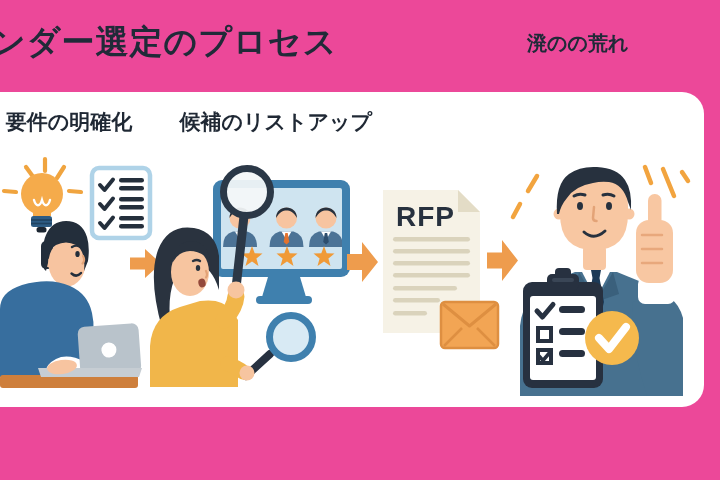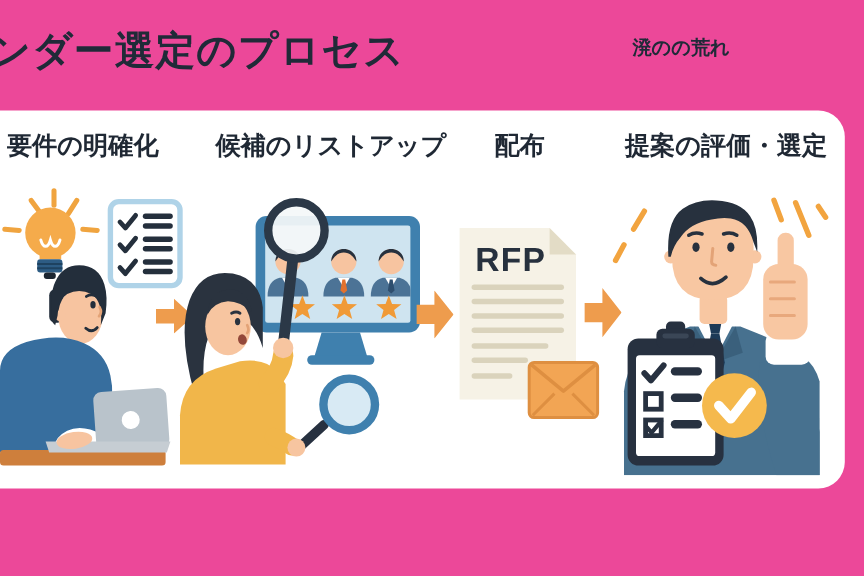--- a/index.html
+++ b/index.html
@@ -2,21 +2,21 @@
 <html><head>
 <meta charset="utf-8">
 <style>
   html,body{margin:0;padding:0;}
   .stage{position:relative;width:720px;height:480px;overflow:hidden;
     background:#ec4899;font-family:"Liberation Sans","DejaVu Sans",sans-serif;}
   .panel{position:absolute;left:-40px;top:92px;width:744px;height:315px;
     background:#FFFFFF;border-radius:22px;}
   .title{position:absolute;left:-8px;top:20px;font-size:33px;font-weight:800;
     color:#202A38;letter-spacing:1px;white-space:nowrap;}
-  .subtitle{position:absolute;left:527px;top:30px;font-size:16px;font-weight:700;
+  .subtitle{position:absolute;left:527px;top:30px;font-size:20px;font-weight:700;
     color:#202A38;white-space:nowrap;}
   .step-label{position:absolute;top:107px;font-weight:800;font-size:21px;
     color:#1F2834;text-align:center;line-height:30px;white-space:nowrap;}
   .step-label span{display:block;}
   .l1{left:-2px;width:142px;}
   .l2{left:168px;width:204px;text-align:right;}
   .l3{left:366px;width:134px;}
   .l4{left:508px;width:194px;}
   .art{position:absolute;}
   svg text{font-family:"Liberation Sans","DejaVu Sans",sans-serif;font-weight:800;}
@@ -27,23 +27,21 @@
 <div class="stage">
 
   <div class="title">ンダー選定のプロセス</div>
   <div class="subtitle">溌のの荒れ</div>
 
   <div class="panel"></div>
 
   <div class="step-label l1">要件の明確化</div>
   <div class="step-label l2">候補のリストアップ</div>
   <div class="step-label l3">
-    <span>配布</span>
   </div>
-  <div class="step-label l4">提案の評価・選定</div>
 
   <svg class="art" style="left:0;top:155px" width="162" height="235" viewBox="0 0 162 235">
     <g>
       <g stroke="#F0A43F" stroke-width="4.2" stroke-linecap="round">
         <line x1="4" y1="36" x2="16" y2="37"></line>
         <line x1="26" y1="12" x2="34" y2="23"></line>
         <line x1="45" y1="4" x2="45" y2="16"></line>
         <line x1="64" y1="12" x2="57" y2="23"></line>
         <line x1="69" y1="36" x2="81" y2="37"></line>
       </g>

